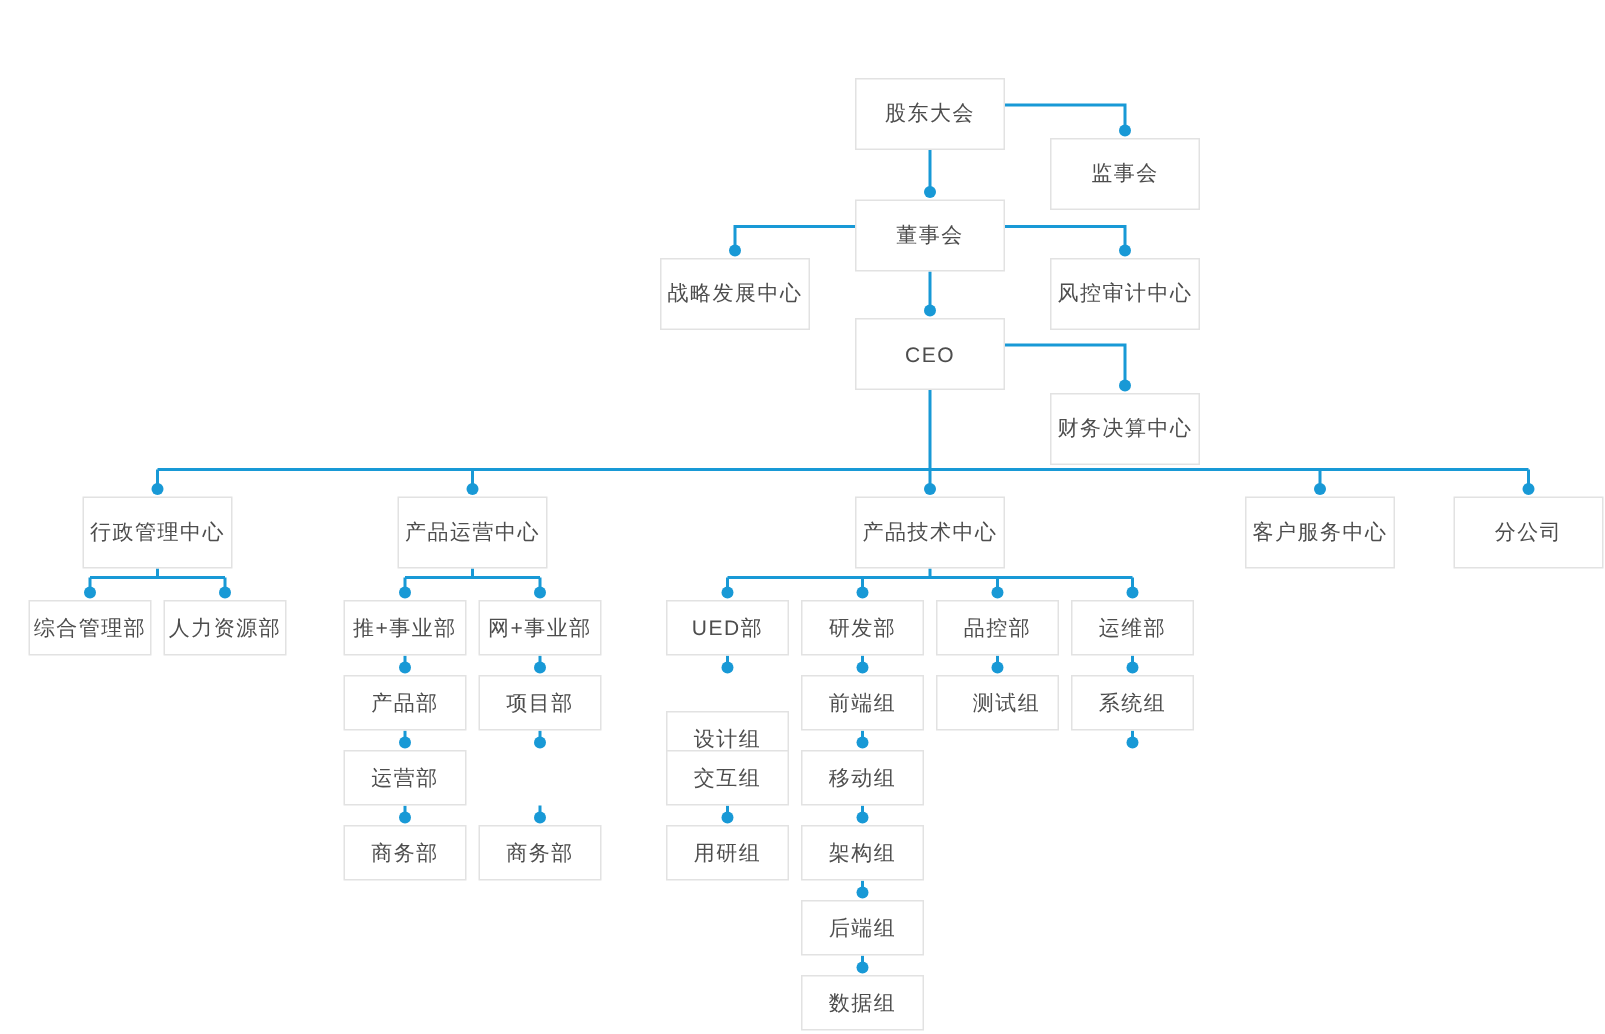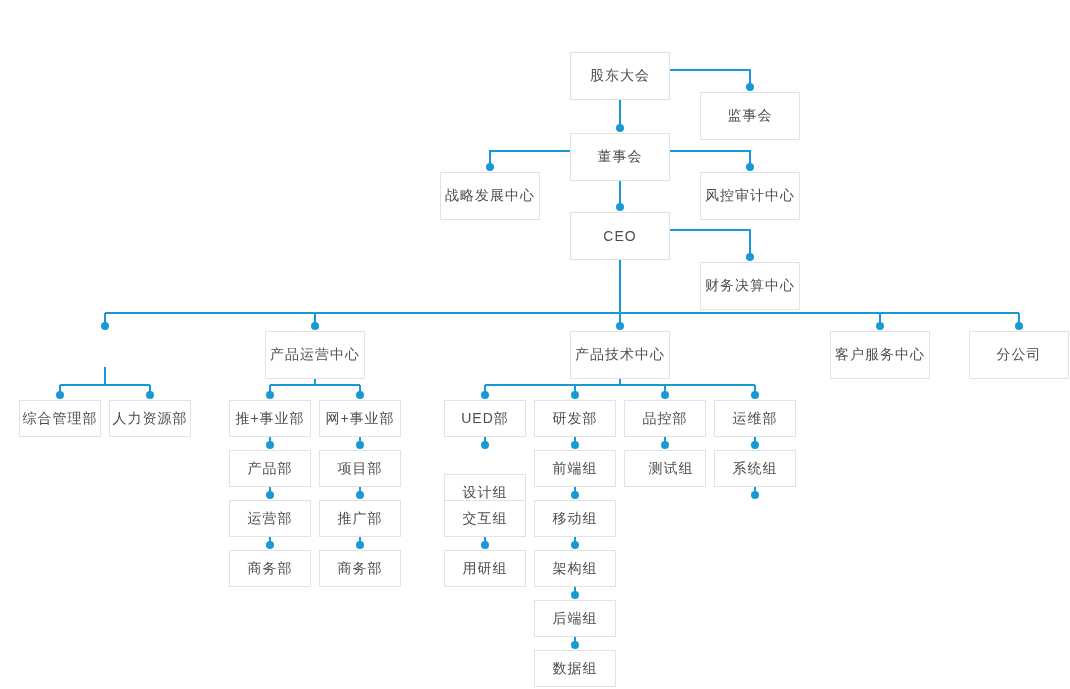--- a/index.html
+++ b/index.html
@@ -103,35 +103,35 @@
   </svg>
 
   <div class="node lg" style="left:570px; top:52px;">股东大会</div>
   <div class="node lg" style="left:700px; top:92px;">监事会</div>
   <div class="node lg" style="left:570px; top:133px;">董事会</div>
   <div class="node lg" style="left:440px; top:172px;">战略发展中心</div>
   <div class="node lg" style="left:700px; top:172px;">风控审计中心</div>
   <div class="node lg" style="left:570px; top:212px;">CEO</div>
   <div class="node lg" style="left:700px; top:262px;">财务决算中心</div>
 
+  <div class="node lg" style="left:55px;  top:331px;">行政管理中心</div>
   <div class="node lg" style="left:265px; top:331px;">产品运营中心</div>
   <div class="node lg" style="left:570px; top:331px;">产品技术中心</div>
   <div class="node lg" style="left:830px; top:331px;">客户服务中心</div>
   <div class="node lg" style="left:969px; top:331px;">分公司</div>
 
   <div class="node sm" style="left:19px;  top:400px;">综合管理部</div>
   <div class="node sm" style="left:109px; top:400px;">人力资源部</div>
 
   <div class="node sm" style="left:229px; top:400px;">推+事业部</div>
   <div class="node sm" style="left:319px; top:400px;">网+事业部</div>
   <div class="node sm" style="left:229px; top:450px;">产品部</div>
   <div class="node sm" style="left:229px; top:500px;">运营部</div>
   <div class="node sm" style="left:229px; top:550px;">商务部</div>
   <div class="node sm" style="left:319px; top:450px;">项目部</div>
-  <div class="node sm" style="left:319px; top:500px;">推广部</div>
   <div class="node sm" style="left:319px; top:550px;">商务部</div>
 
   <div class="node sm" style="left:444px; top:400px;">UED部</div>
   <div class="node sm" style="left:534px; top:400px;">研发部</div>
   <div class="node sm" style="left:624px; top:400px;">品控部</div>
   <div class="node sm" style="left:714px; top:400px;">运维部</div>
   <div class="node sm" style="left:444px; top:450px;margin-top:24px;">设计组</div>
   <div class="node sm" style="left:444px; top:500px;">交互组</div>
   <div class="node sm" style="left:444px; top:550px;">用研组</div>
   <div class="node sm" style="left:534px; top:450px;">前端组</div>

